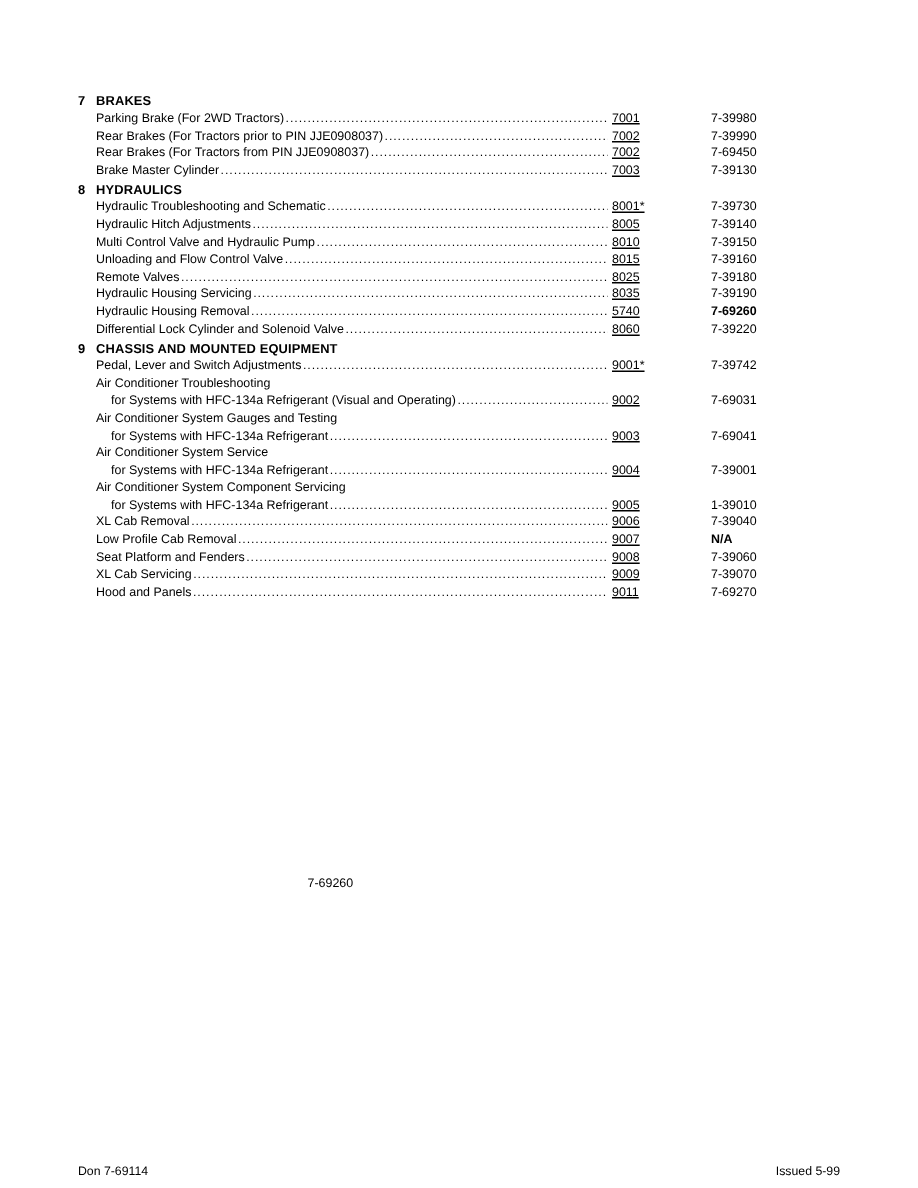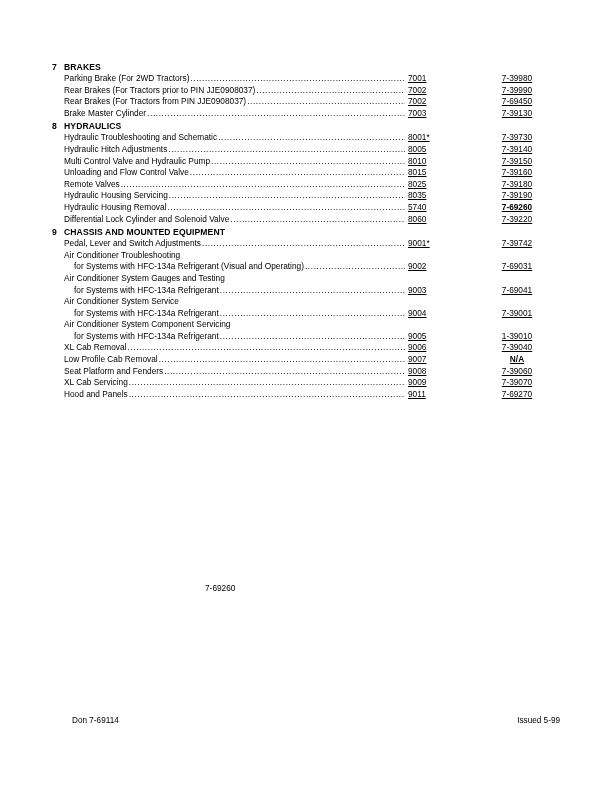--- a/index.html
+++ b/index.html
@@ -73,23 +73,22 @@
     color: #000;
   }
   .row .form {
     flex: 0 0 44px;
     text-align: left;
     padding-left: 2px;
     text-decoration: underline;
   }
   .row .partcol {
     flex: 0 0 86px;
-    text-align: center;
+    text-align: left;
     padding-left: 22px;
-    text-decoration: underline;
   }
   .row .partcol.bold {
     font-weight: bold;
   }
 
   
   .row.sub .label {
     padding-left: 10px;
   }
 
@@ -105,25 +104,24 @@
     position: absolute;
     left: 205px;
     top: 583px;
     font-size: 8.3px;
   }
 
   .footer {
     position: absolute;
     left: 52px;
     right: 52px;
-    top: 716px;
+    top: 776px;
     display: flex;
     justify-content: space-between;
     font-size: 8.2px;
-    margin-left: 20px;
   }
 </style>
 </head>
 <body>
 
 <div class="page">
 
   <div class="content">
     <div id="sections-host">
         <div class="section">

